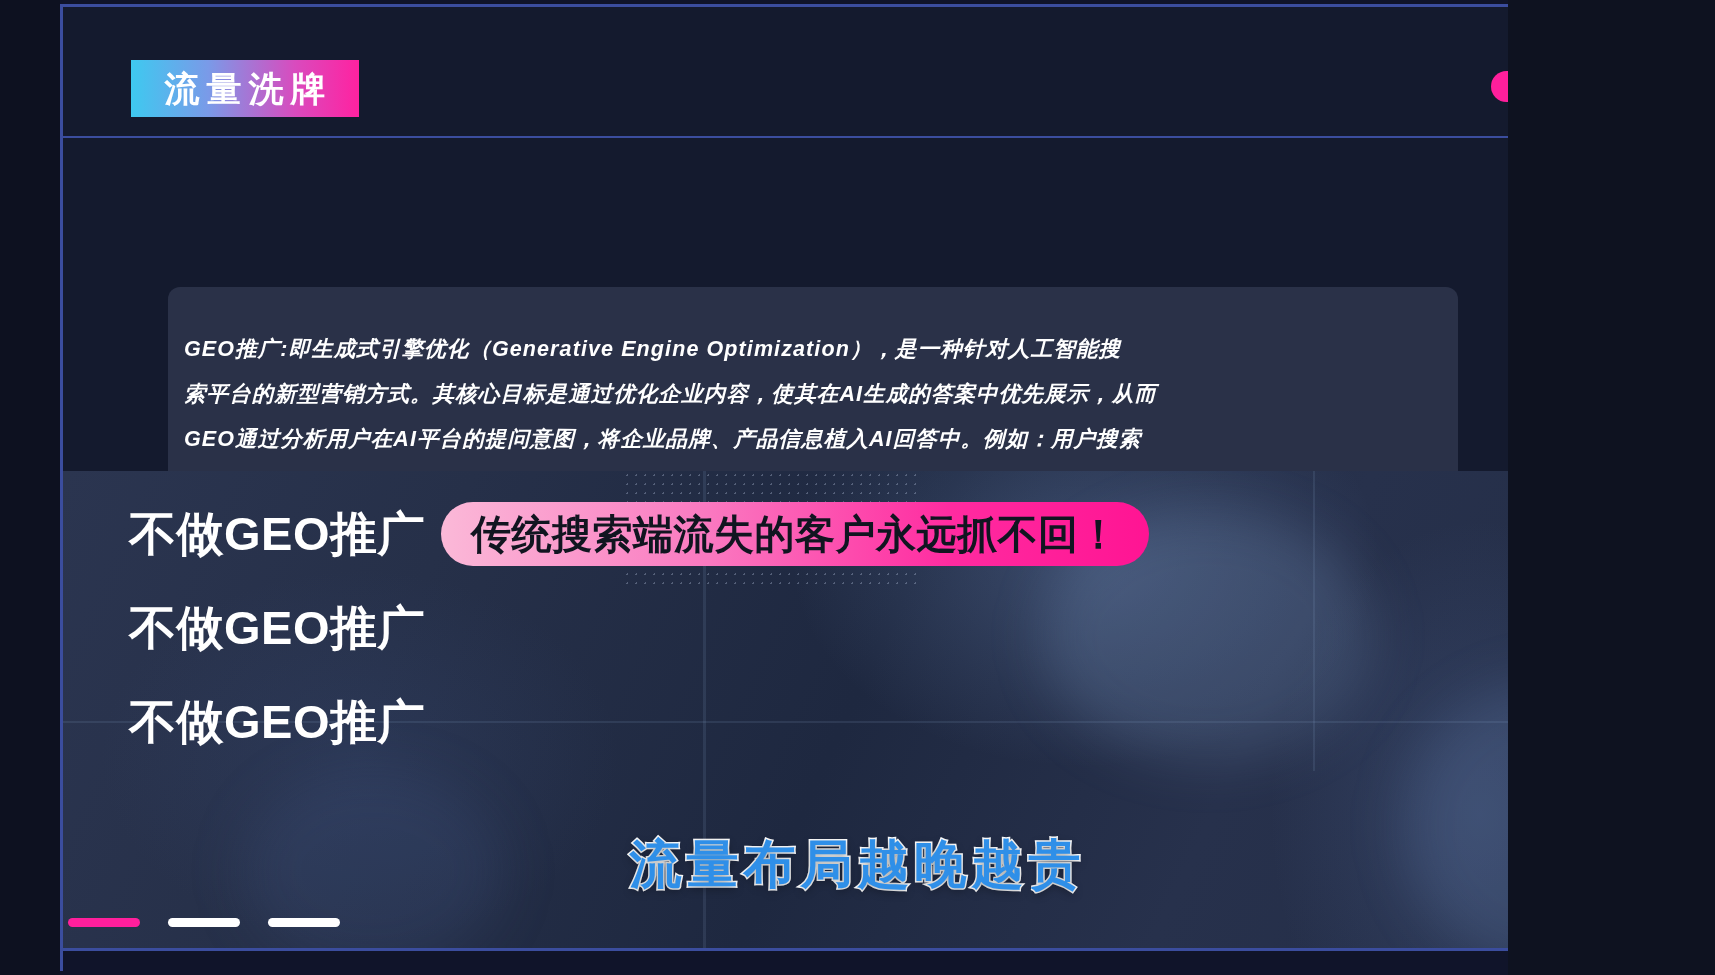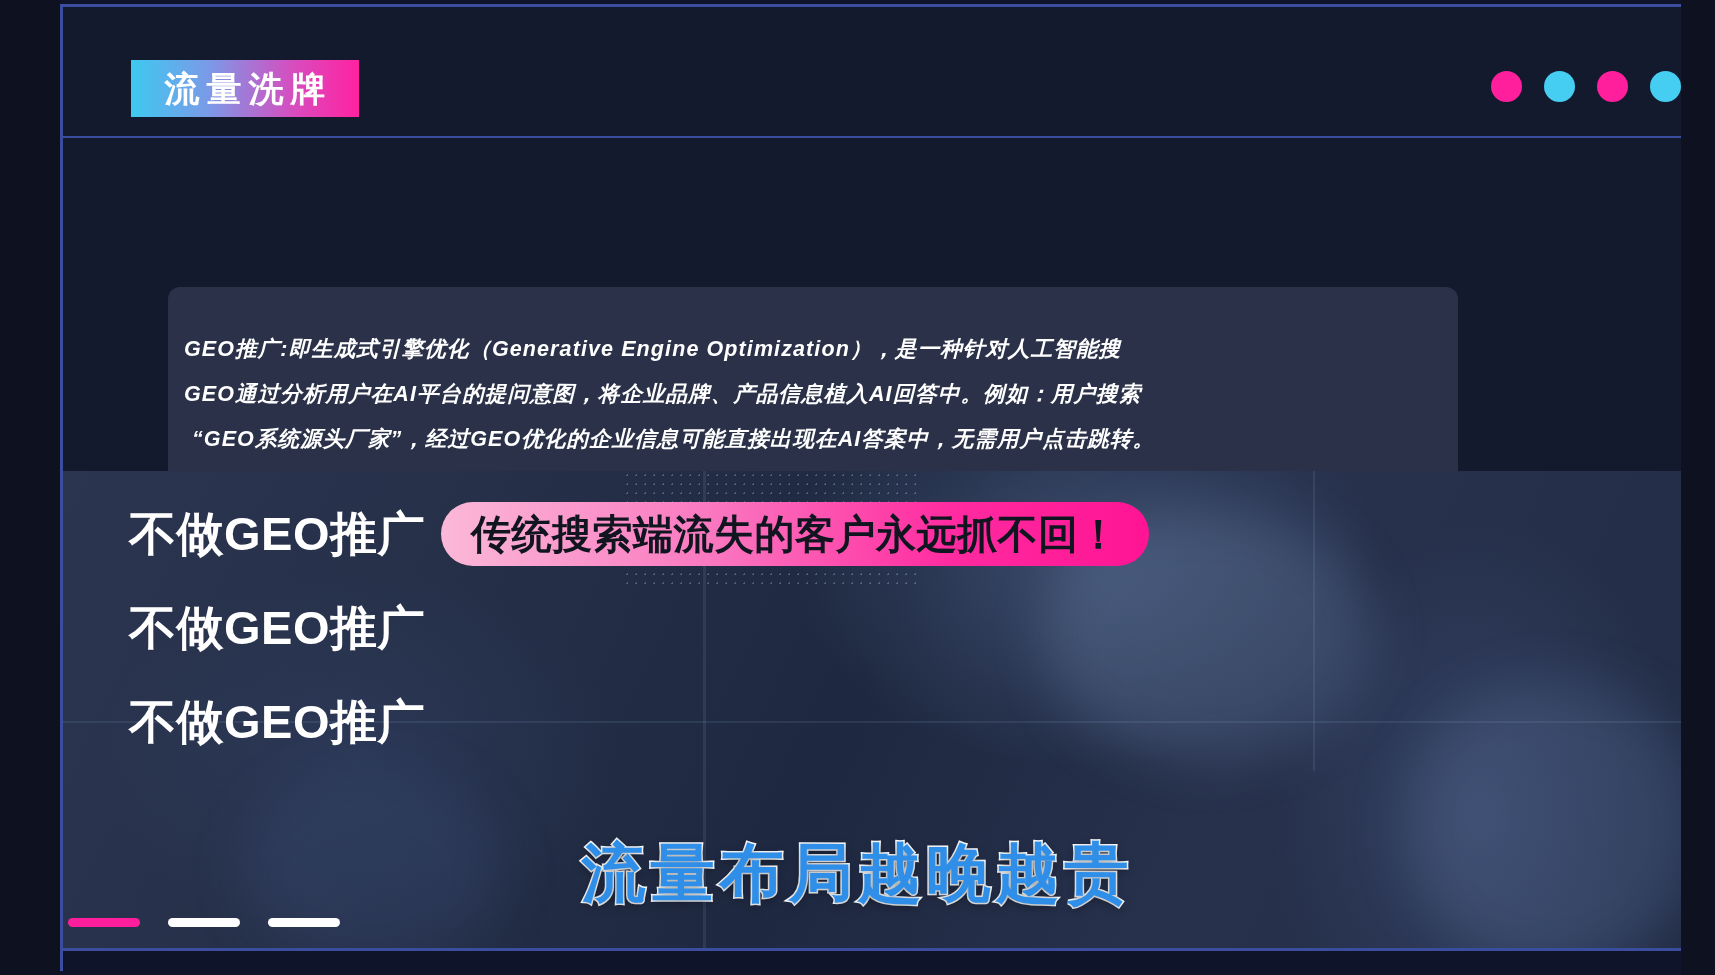--- a/index.html
+++ b/index.html
@@ -4,21 +4,21 @@
 <style>
   html,body{margin:0;padding:0;}
   body{
     width:1715px;height:975px;overflow:hidden;
     background:#0e1220;
     font-family:"Liberation Sans","DejaVu Sans",sans-serif;
   }
 
   
   #poster{
-    position:relative;width:1681px;height:975px;
+    position:relative;width:1508px;height:975px;
     background:#10142a;
     overflow:hidden;
   }
   .frame-line{position:absolute;background:#3b4d9e;}
   .frame-top    {left:60px; top:4px;  width:1651px; height:3px;}
   .frame-left   {left:60px; top:4px;  width:3px;  height:967px;}
   .frame-bottom {left:60px; top:948px;width:1651px;height:3px;}
 
   .edge-left{position:absolute;left:0;top:0;width:60px;height:975px;background:#0d1120;}
 
@@ -102,21 +102,21 @@
     color:#111520;font-size:40px;font-weight:bold;letter-spacing:.5px;
     white-space:nowrap;line-height:1;
   }
   #row1{top:30px;}
   #row2{top:124px;}
   #row3{top:218px;}
 
   
   .headline{
     position:absolute;left:0;top:830px;width:1715px;text-align:center;
-    font-size:64px;font-weight:bold;letter-spacing:5px;
+    font-size:52px;font-weight:bold;letter-spacing:5px;
     color:#2f8fe8;
     -webkit-text-stroke:3px #ffffff;
     paint-order:stroke fill;
     text-shadow:0 3px 8px rgba(0,0,0,.35);
   }
 
   
   .dashes{position:absolute;left:68px;top:918px;display:flex;gap:28px;}
   .dash{width:72px;height:9px;border-radius:5px;}
 </style>
@@ -139,20 +139,21 @@
       <div class="dot" style="background:#45cdf2"></div>
       <div class="dot" style="background:#ff1f9c"></div>
       <div class="dot" style="background:#45cdf2"></div>
     </div>
   </div>
   <div class="header-rule"></div>
 
   <div class="info-wrap">
     <div class="info-card">
       <p>GEO推广:即生成式引擎优化（Generative Engine Optimization），是一种针对人工智能搜</p>
+      <p>索平台的新型营销方式。其核心目标是通过优化企业内容，使其在AI生成的答案中优先展示，从而</p>
       <p>GEO通过分析用户在AI平台的提问意图，将企业品牌、产品信息植入AI回答中。例如：用户搜索</p>
       <p class="indent">“GEO系统源头厂家”，经过GEO优化的企业信息可能直接出现在AI答案中，无需用户点击跳转。</p>
     </div>
   </div>
 
   <div class="photo-band">
     <div class="blob b1"></div>
     <div class="blob b2"></div>
     <div class="blob b3"></div>
     <div class="streak s1"></div>

